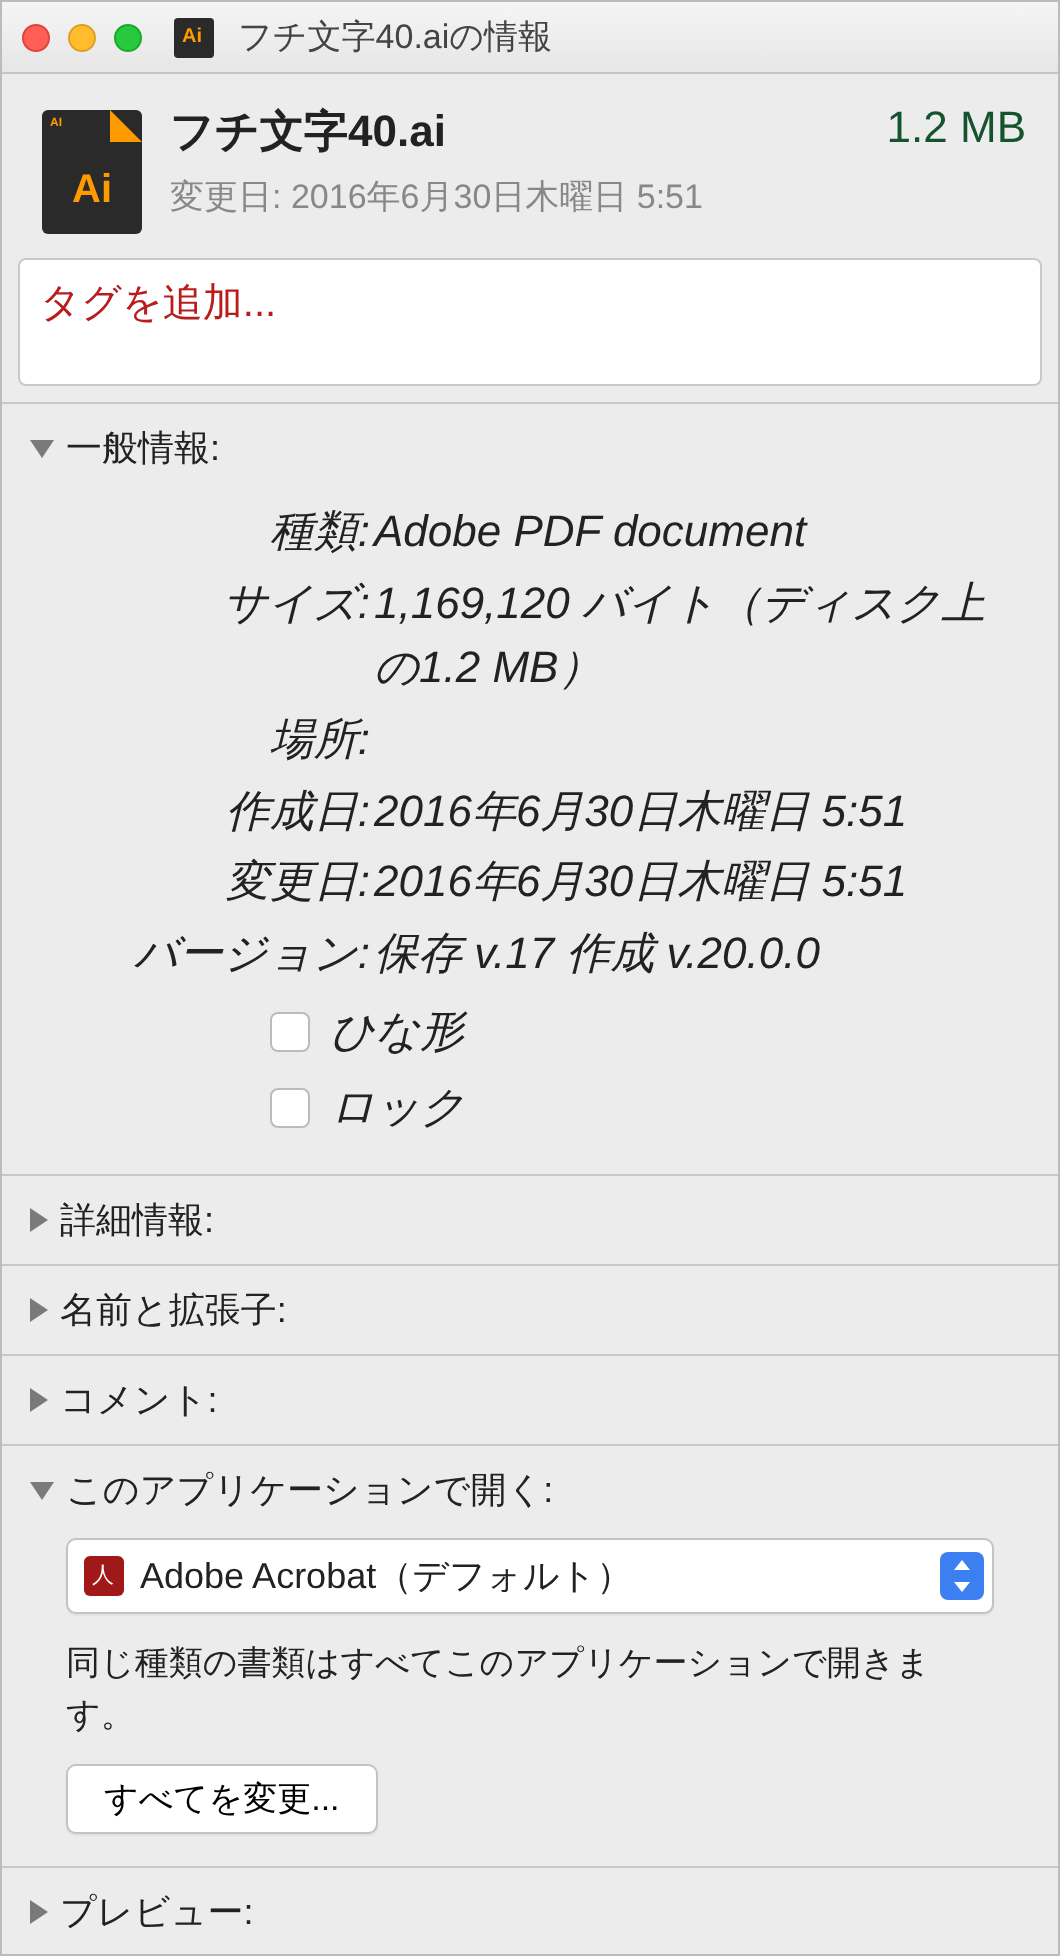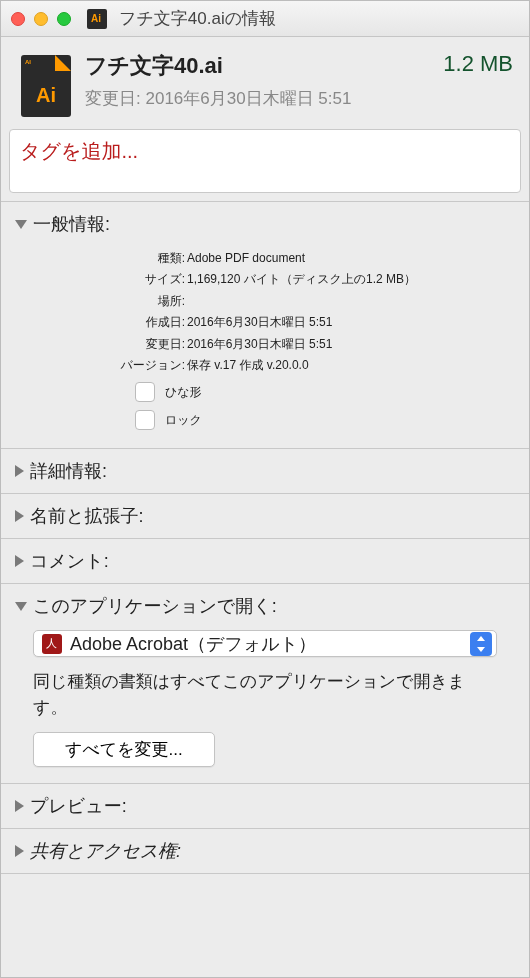--- a/index.html
+++ b/index.html
@@ -91,38 +91,38 @@
   border-right: 6px solid transparent;
   border-top: 9px solid #7a7a7a;
 }
 .tri-right {
   border-top: 6px solid transparent;
   border-bottom: 6px solid transparent;
   border-left: 9px solid #7a7a7a;
 }
 .section-title { font-size: 18px; }
 
-.general-body { padding: 14px 20px 8px 40px; font-size: 12px; }
+.general-body { padding: 14px 20px 8px 40px; font-size: 22px; font-style: italic; }
 .info-row { display: flex; margin-bottom: 4px; line-height: 1.45; }
 .info-label { text-align: right; min-width: 130px; }
 .info-value { flex: 1; padding-left: 2px; }
 .check-row { display: flex; align-items: center; gap: 10px; margin-top: 8px; margin-left: 80px;}
 .checkbox {
   width: 20px; height: 20px; background: #fff;
   border: 1px solid #bbb; border-radius: 4px;
 }
 
 .open-with-body { padding: 12px 18px 6px 18px; }
 .dropdown {
   display: flex; align-items: center;
   background: #fff;
   border: 1px solid #c3c3c3;
   border-radius: 5px;
   padding: 4px 4px 4px 8px;
-  height: 27px;
+  height: 38px;
   box-shadow: 0 1px 1px rgba(0,0,0,0.05);
 }
 .dd-icon {
   width: 20px; height: 20px; background: #a01818;
   border-radius: 3px; margin-right: 8px; position: relative;
 }
 .dd-icon::after {
   content: "人"; color: #fff; font-size: 11px;
   position: absolute; top: 2px; left: 4px;
 }
@@ -135,21 +135,21 @@
   content: ""; position: absolute; left: 7px;
   border-left: 4px solid transparent;
   border-right: 4px solid transparent;
 }
 .dd-arrows::before { top: 4px; border-bottom: 5px solid #fff; }
 .dd-arrows::after { bottom: 4px; border-top: 5px solid #fff; }
 .ow-desc { font-size: 17px; margin-top: 12px; line-height: 1.5; }
 .change-all-btn {
   margin-top: 12px;
   background: #fff; border: 1px solid #c3c3c3;
-  border-radius: 5px; padding: 5px 31px;
+  border-radius: 5px; padding: 5px 18px;
   font-size: 17px;
   box-shadow: 0 1px 1px rgba(0,0,0,0.06);
 }
 .last { border-bottom: 1px solid #c8c8c8; font-style: italic; }
 </style>
 </head>
 <body>
 
 <div class="titlebar">
   <div class="traffic">

